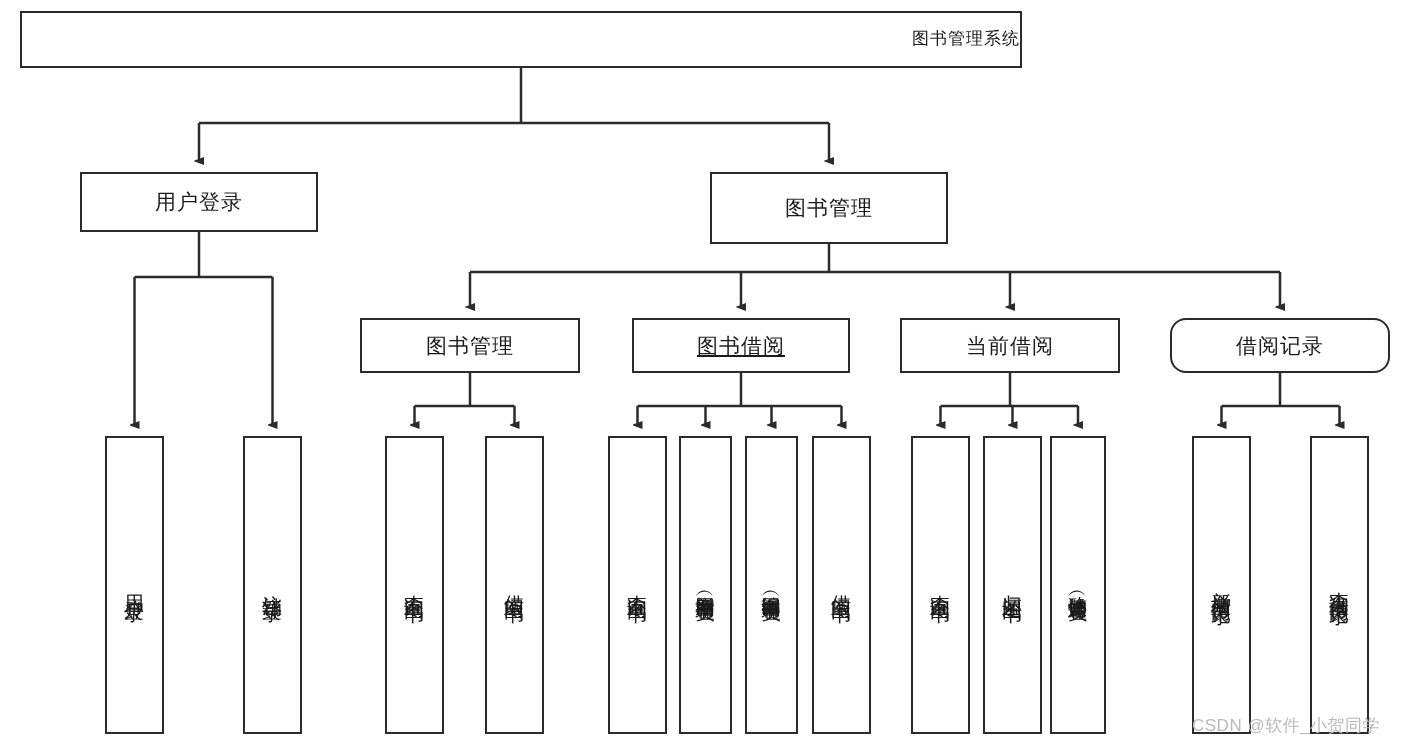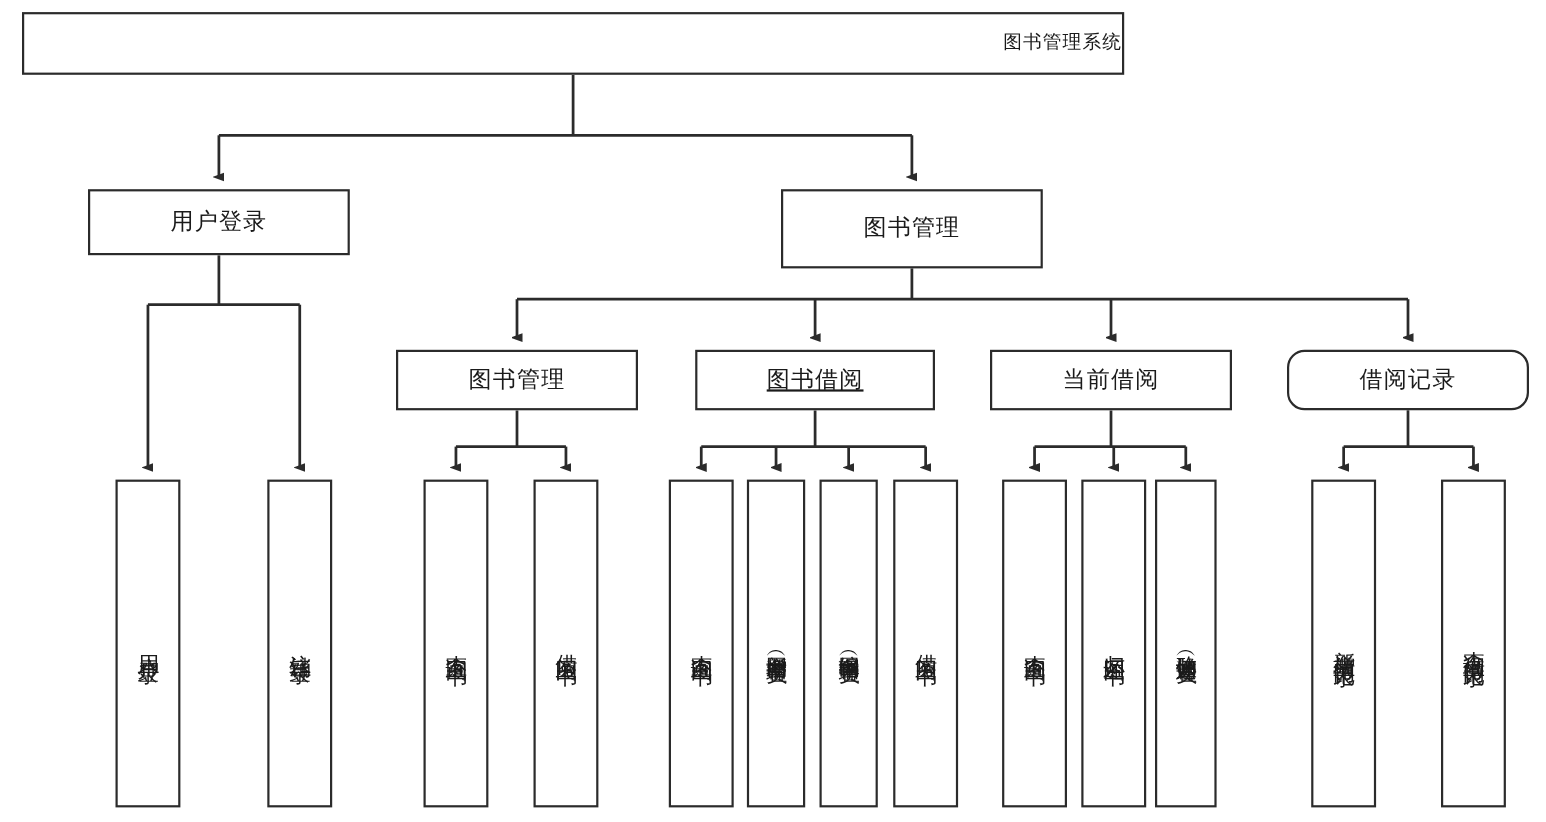--- a/index.html
+++ b/index.html
@@ -174,13 +174,14 @@
         <span class="vtext">确认归还（管理员）</span>
       </div>
       <div class="node leaf" style="left: 1192px; top: 436px; width: 59px; height: 298px;">
         <span class="vtext">新增借阅记录</span>
       </div>
       <div class="node leaf" style="left: 1310px; top: 436px; width: 59px; height: 298px;">
         <span class="vtext">查询借阅记录</span>
       </div>
     </div>
 
+  <div class="watermark" style="left: 1192px; top: 714px;">CSDN @软件_小贺同学</div>
 </div>
 
 </body></html>

